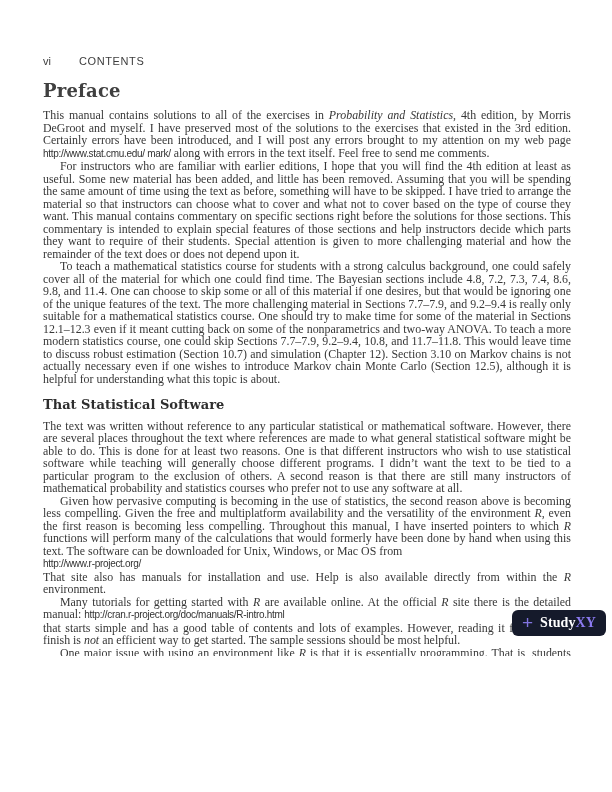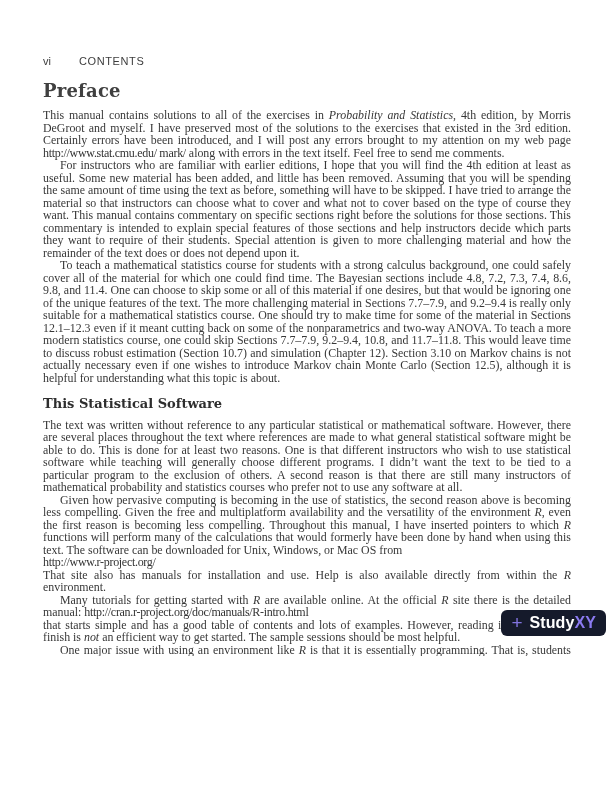--- a/index.html
+++ b/index.html
@@ -40,22 +40,22 @@
     font-family: "Liberation Serif", serif;
     font-size: 11.9px;
     line-height: 12.5px;
     color: #373737;
     text-align: justify;
   }
   .para { margin: 0; }
   .para.indent { text-indent: 17px; }
   .para em { }
   code.url {
-    font-family: Liberation Serif, serif;
-    font-size: 12px;
+    font-family: Liberation Sans, sans-serif;
+    font-size: 10px;
     letter-spacing: -0.3px;
     color: #333333;
   }
   .section-heading {
     font-family: "DejaVu Serif", serif;
     font-size: 13px;
     font-weight: bold;
     color: #2e2e2e;
     margin: 14px 0 8px 0;
     text-align: left;
@@ -75,22 +75,22 @@
   }
   .badge .plus {
     color: #8274e0;
     font-family: "Liberation Sans", sans-serif;
     font-size: 19px;
     font-weight: normal;
     line-height: 1;
     margin: -2px 7px 0 0;
   }
   .badge .brand {
-    font-family: Liberation Sans, sans-serif;
-    font-size: 16px;
+    font-family: Liberation Serif, serif;
+    font-size: 14px;
     font-weight: bold;
     letter-spacing: 0.1px;
   }
   .badge .study { color: #ffffff; }
   .badge .xy { color: #8b7af0; }
 </style>
 </head>
 <body>
 
 <div class="page">
@@ -99,21 +99,21 @@
     <span class="pagenum">vi</span>
     <span class="runtitle">CONTENTS</span>
   </div>
 
   <h1 class="doc-title">Preface</h1>
 
   <div class="doc-body">
       <p class="para"><span>This manual contains solutions to all of the exercises in </span><em>Probability and Statistics</em><span>, 4th edition, by Morris DeGroot and myself. I have preserved most of the solutions to the exercises that existed in the 3rd edition. Certainly errors have been introduced, and I will post any errors brought to my attention on my web page </span><code class="url">http://www.stat.cmu.edu/ mark/</code><span> along with errors in the text itself. Feel free to send me comments.</span></p>
       <p class="para indent"><span>For instructors who are familiar with earlier editions, I hope that you will find the 4th edition at least as useful. Some new material has been added, and little has been removed. Assuming that you will be spending the same amount of time using the text as before, something will have to be skipped. I have tried to arrange the material so that instructors can choose what to cover and what not to cover based on the type of course they want. This manual contains commentary on specific sections right before the solutions for those sections. This commentary is intended to explain special features of those sections and help instructors decide which parts they want to require of their students. Special attention is given to more challenging material and how the remainder of the text does or does not depend upon it.</span></p>
       <p class="para indent"><span>To teach a mathematical statistics course for students with a strong calculus background, one could safely cover all of the material for which one could find time. The Bayesian sections include 4.8, 7.2, 7.3, 7.4, 8.6, 9.8, and 11.4. One can choose to skip some or all of this material if one desires, but that would be ignoring one of the unique features of the text. The more challenging material in Sections 7.7–7.9, and 9.2–9.4 is really only suitable for a mathematical statistics course. One should try to make time for some of the material in Sections 12.1–12.3 even if it meant cutting back on some of the nonparametrics and two-way ANOVA. To teach a more modern statistics course, one could skip Sections 7.7–7.9, 9.2–9.4, 10.8, and 11.7–11.8. This would leave time to discuss robust estimation (Section 10.7) and simulation (Chapter 12). Section 3.10 on Markov chains is not actually necessary even if one wishes to introduce Markov chain Monte Carlo (Section 12.5), although it is helpful for understanding what this topic is about.</span></p>
-      <h2 class="section-heading">This Statistical Software</h2>
+      <h2 class="section-heading">That Statistical Software</h2>
       <p class="para"><span>The text was written without reference to any particular statistical or mathematical software. However, there are several places throughout the text where references are made to what general statistical software might be able to do. This is done for at least two reasons. One is that different instructors who wish to use statistical software while teaching will generally choose different programs. I didn’t want the text to be tied to a particular program to the exclusion of others. A second reason is that there are still many instructors of mathematical probability and statistics courses who prefer not to use any software at all.</span></p>
       <p class="para indent"><span>Given how pervasive computing is becoming in the use of statistics, the second reason above is becoming less compelling. Given the free and multiplatform availability and the versatility of the environment </span><em>R</em><span>, even the first reason is becoming less compelling. Throughout this manual, I have inserted pointers to which </span><em>R</em><span> functions will perform many of the calculations that would formerly have been done by hand when using this text. The software can be downloaded for Unix, Windows, or Mac OS from</span><br><code class="url">http://www.r-project.org/</code><br><span>That site also has manuals for installation and use. Help is also available directly from within the </span><em>R</em><span> environment.</span></p>
       <p class="para indent"><span>Many tutorials for getting started with </span><em>R</em><span> are available online. At the official </span><em>R</em><span> site there is the detailed manual: </span><code class="url">http://cran.r-project.org/doc/manuals/R-intro.html</code><br><span>that starts simple and has a good table of contents and lots of examples. However, reading it from start to finish is </span><em>not</em><span> an efficient way to get started. The sample sessions should be most helpful.</span></p>
       <p class="para indent"><span>One major issue with using an environment like </span><em>R</em><span> is that it is essentially programming. That is, students who have never programmed seriously before are going to have a steep learning curve. Without going into the philosophy of whether students should learn statistics without programming, the field is moving in the direction of requiring programming skills. People who want only to understand what a statistical analysis</span></p>
     </div>
 
   <div class="badge">
     <span class="plus">+</span>
     <span class="brand"><span class="study">Study</span><span class="xy">XY</span></span>
   </div>

